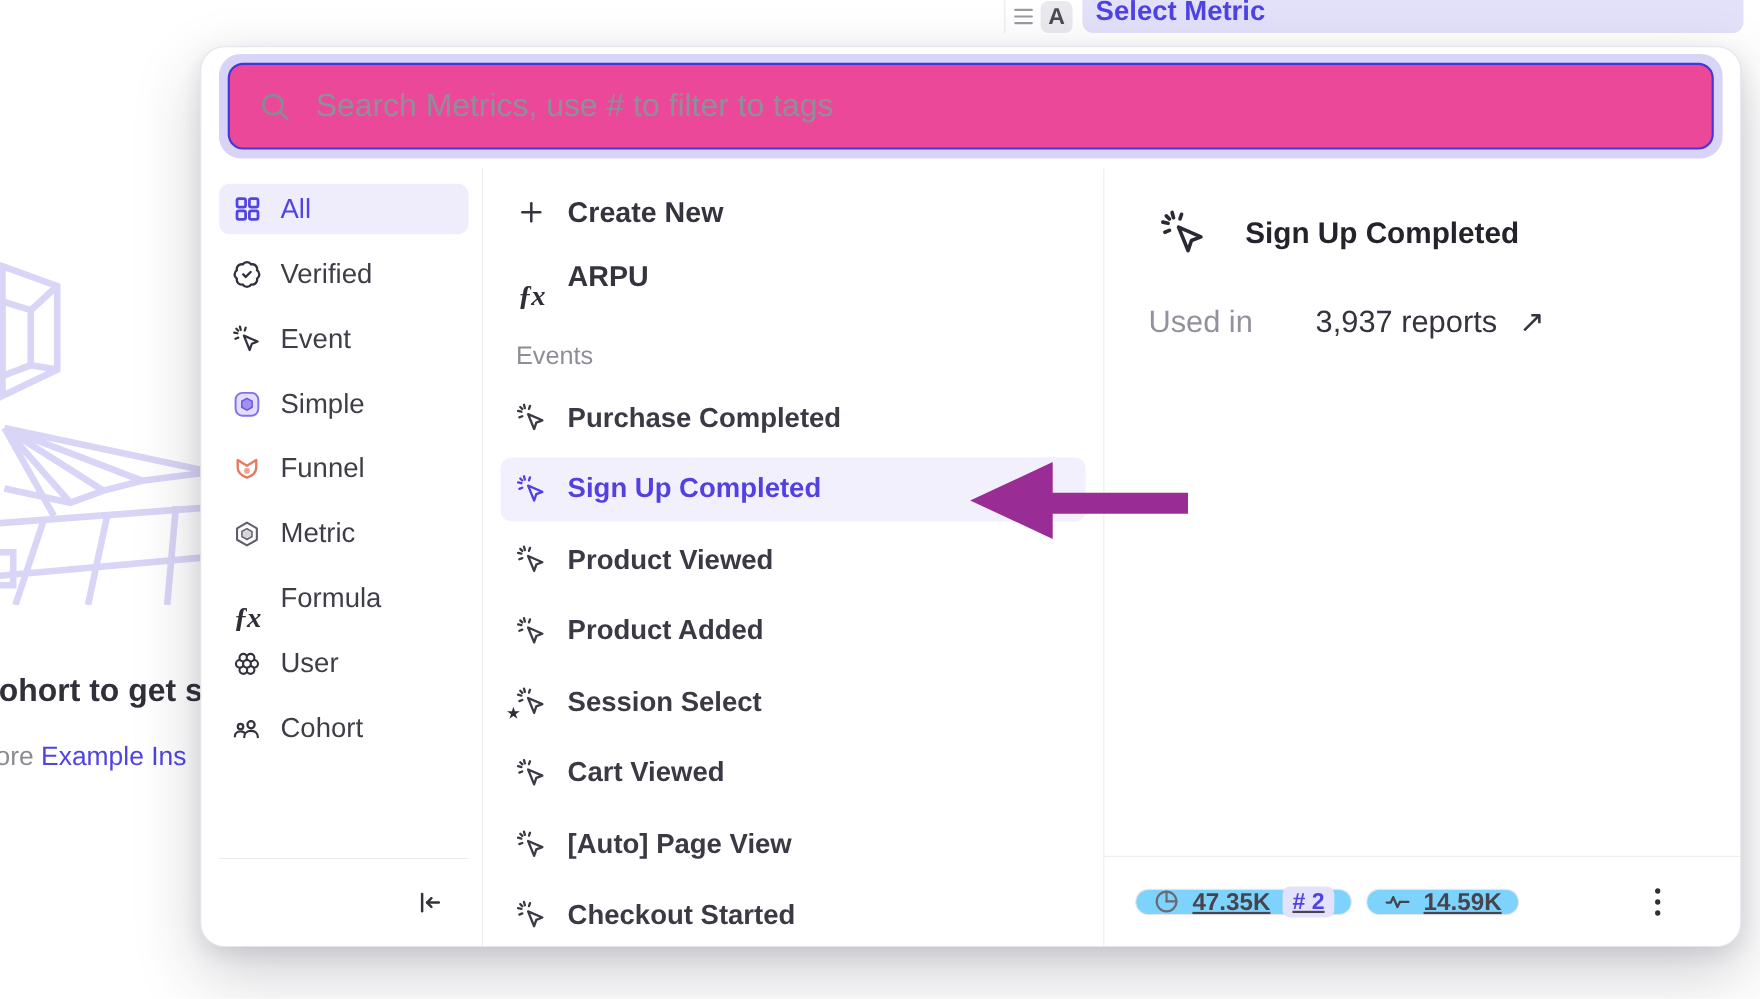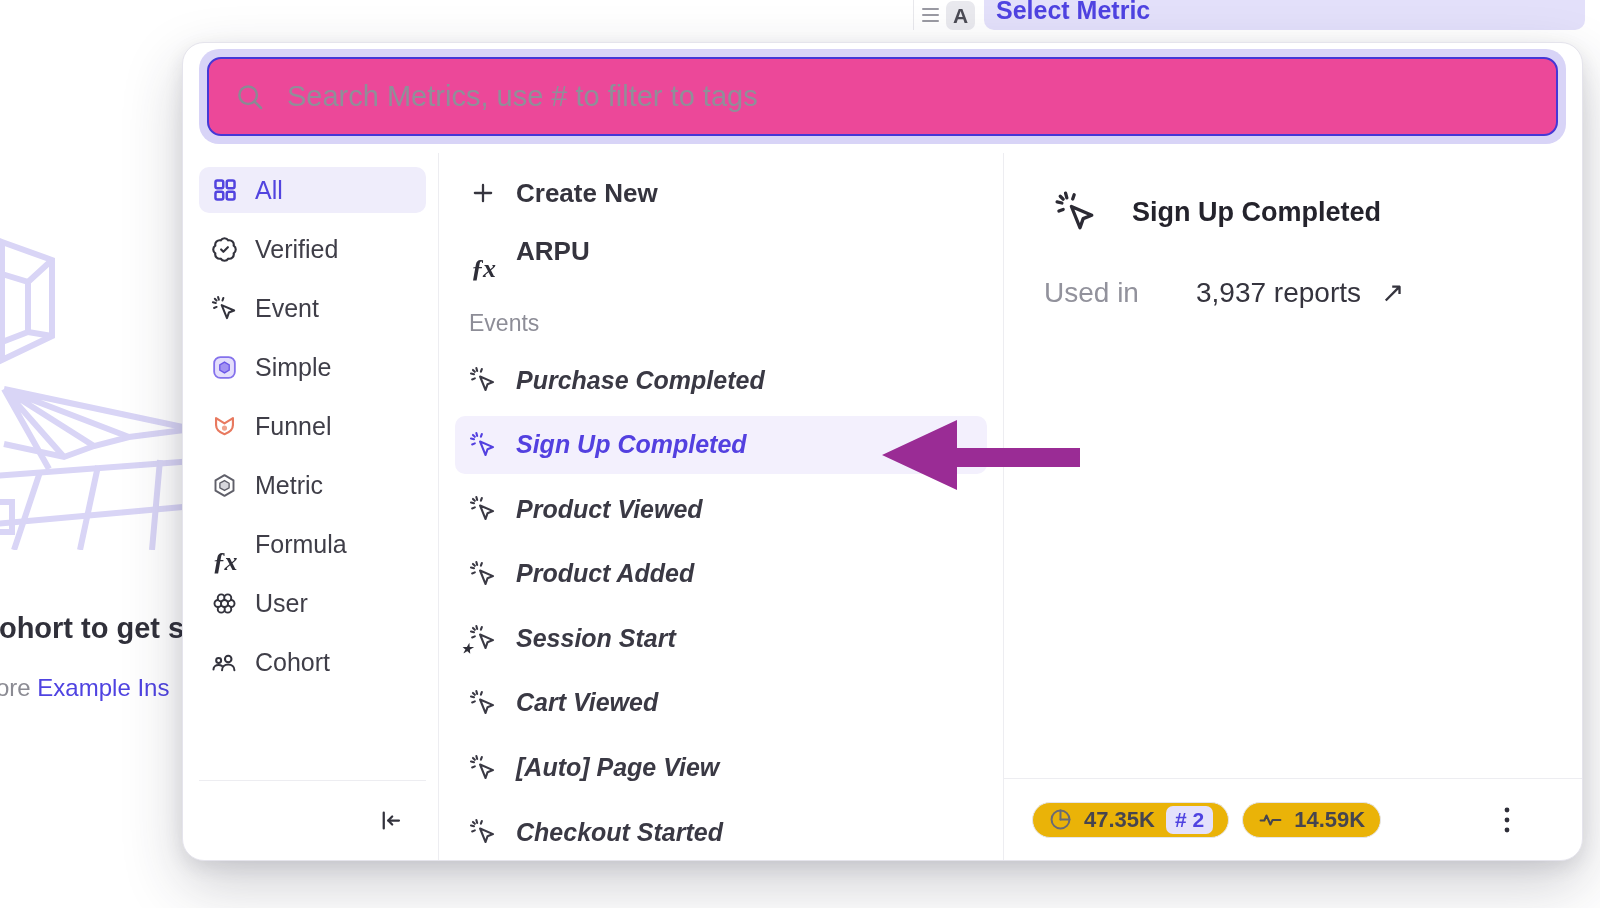--- a/index.html
+++ b/index.html
@@ -62,37 +62,37 @@
 
   
   .middle { width:565px; border-right:1px solid #ededf1; padding:12px 16px 0 16px; }
   .row-create { height:56px; display:flex; align-items:center; gap:19px; padding-left:14px;
     font-size:26px; font-weight:600; color:#35343e; cursor:pointer; }
   .row-arpu { height:60px; display:flex; align-items:center; gap:19px; padding-left:14px;
     font-size:26px; font-weight:600; color:#35343e; cursor:pointer; }
   .section-label { height:70px; display:flex; align-items:flex-end; padding:0 0 14px 14px;
     font-size:23px; color:#8d8d97; }
   .event-row { height:58px; margin-bottom:6.6px; display:flex; align-items:center; gap:19px;
-    padding-left:14px; border-radius:10px; font-size:25px; font-weight:600; color:#3a3944; cursor:pointer;font-style:italic; }
+    padding-left:14px; border-radius:10px; font-size:25px; font-weight:600; color:#3a3944; cursor:pointer; }
   .event-row.selected { background:#f3f0fd; color:#5340e0; }
   .icon-wrap { position:relative; width:28px; height:28px; display:flex; align-items:center; justify-content:center; }
   .icon-wrap .star { position:absolute; left:-8px; bottom:-4px; font-size:13px; color:#2e2e38; }
 
   
   .detail { flex:1; position:relative; }
   .detail-header { padding:37px 0 0 50px; display:flex; align-items:center; gap:34px; }
   .detail-title { font-size:27px; font-weight:700; color:#24232c; }
   .used-row { margin-top:42px; padding-left:40px; display:flex; align-items:center; font-size:28px; }
   .used-label { width:152px; color:#92929c; }
   .used-value { color:#35343e; font-weight:500; display:flex; gap:20px; align-items:center; cursor:pointer; }
   .detail-footer { position:absolute; left:0; right:0; bottom:0; height:82px;
     border-top:1px solid #ededf1; display:flex; align-items:center; gap:13px; padding-left:28px; }
-  .stat-pill { height:36px; border:1px solid #e5e5ea; border-radius:20px; background:#eab308;
+  .stat-pill { height:24px; border:1px solid #e5e5ea; border-radius:20px; background:#7dd3fc;
     display:flex; align-items:center; gap:11px; padding:0 15px; font-size:22px; font-weight:600;
-    color:#46454f; cursor:pointer; }
+    color:#46454f; cursor:pointer;text-decoration:underline; }
   .stat-badge { background:#e4e1fb; color:#4f43e1; border-radius:7px; padding:2px 9px;
     font-size:21px; font-weight:600; }
   .kebab { margin-left:auto; margin-right:66px; cursor:pointer; display:flex; align-items:center; }
 
   
   .anno-arrow { position:absolute; left:872px; top:406px; z-index:9; }
 </style>
 </head>
 <body>
 
@@ -340,21 +340,21 @@
           </span>
         <span>Product Added</span>
       </div>
       <div class="event-row">
         <span class="icon-wrap">
           <svg width="28" height="28">
               <use href="#i-event"></use>
             </svg>
             <span class="star">★</span>
         </span>
-        <span>Session Start</span>
+        <span>Session Select</span>
       </div>
       <div class="event-row">
         <span class="icon-wrap">
             <svg width="28" height="28">
               <use href="#i-event"></use>
             </svg>
           </span>
         <span>Cart Viewed</span>
       </div>
       <div class="event-row">

